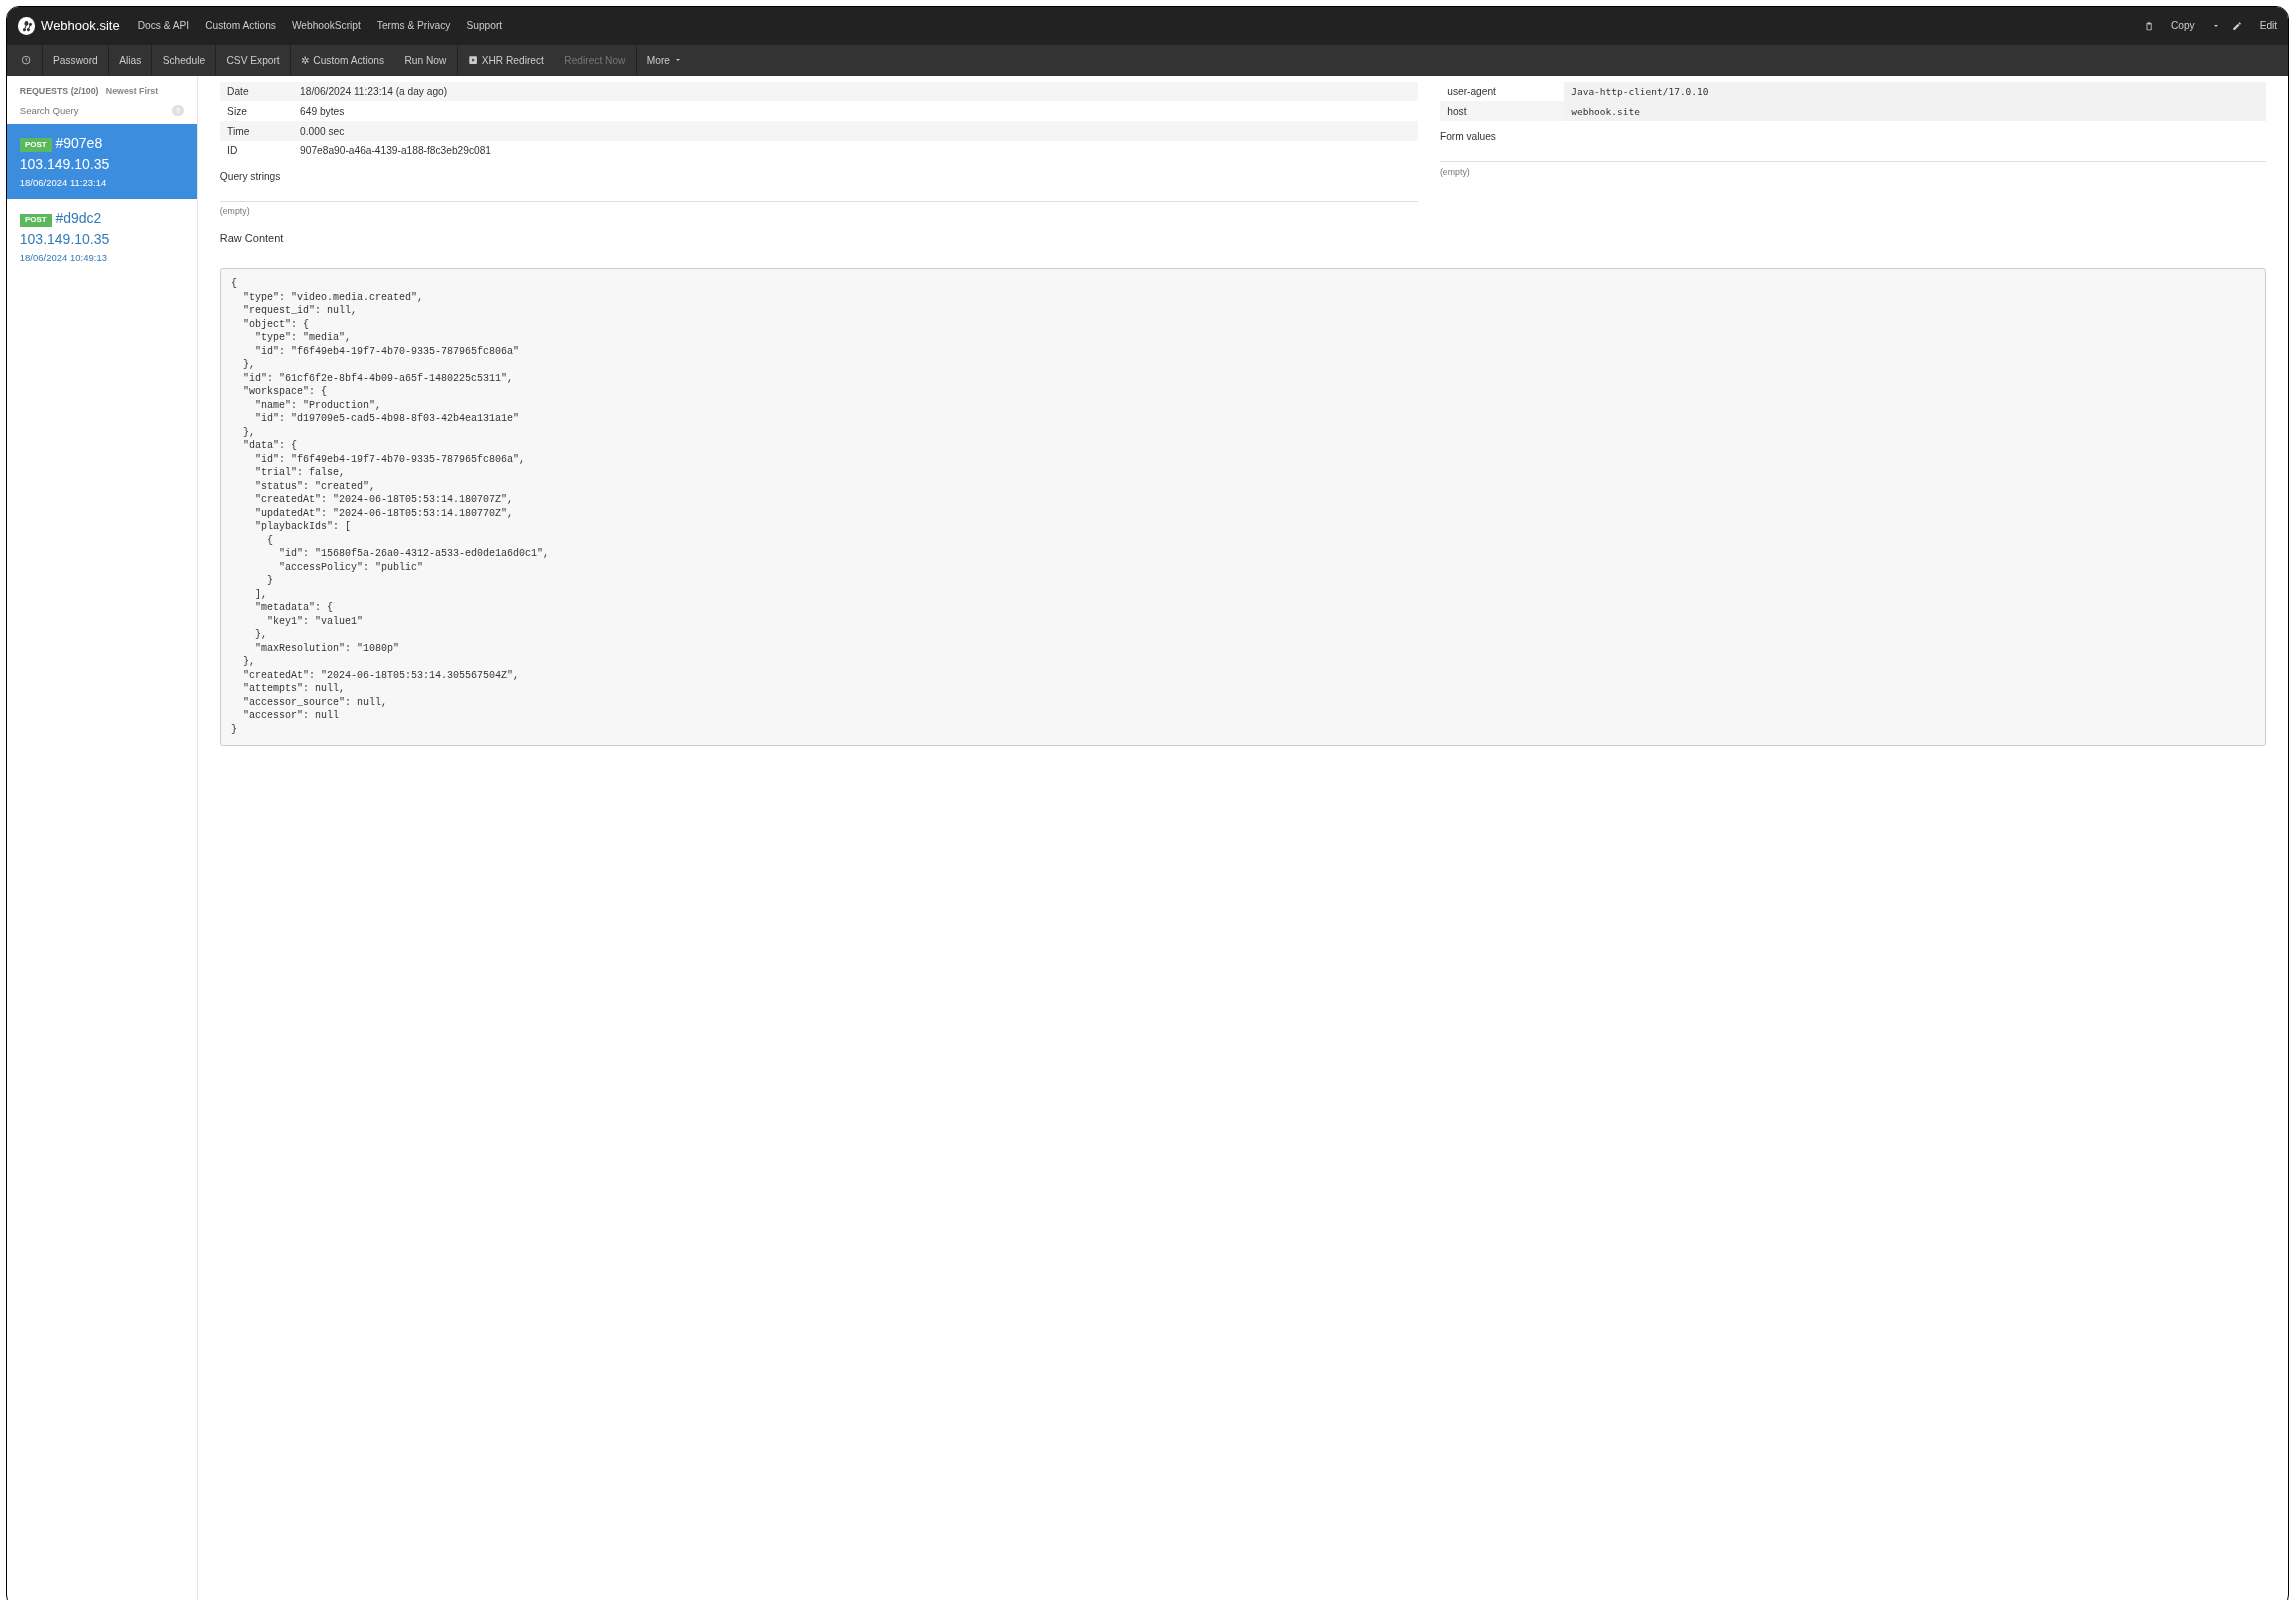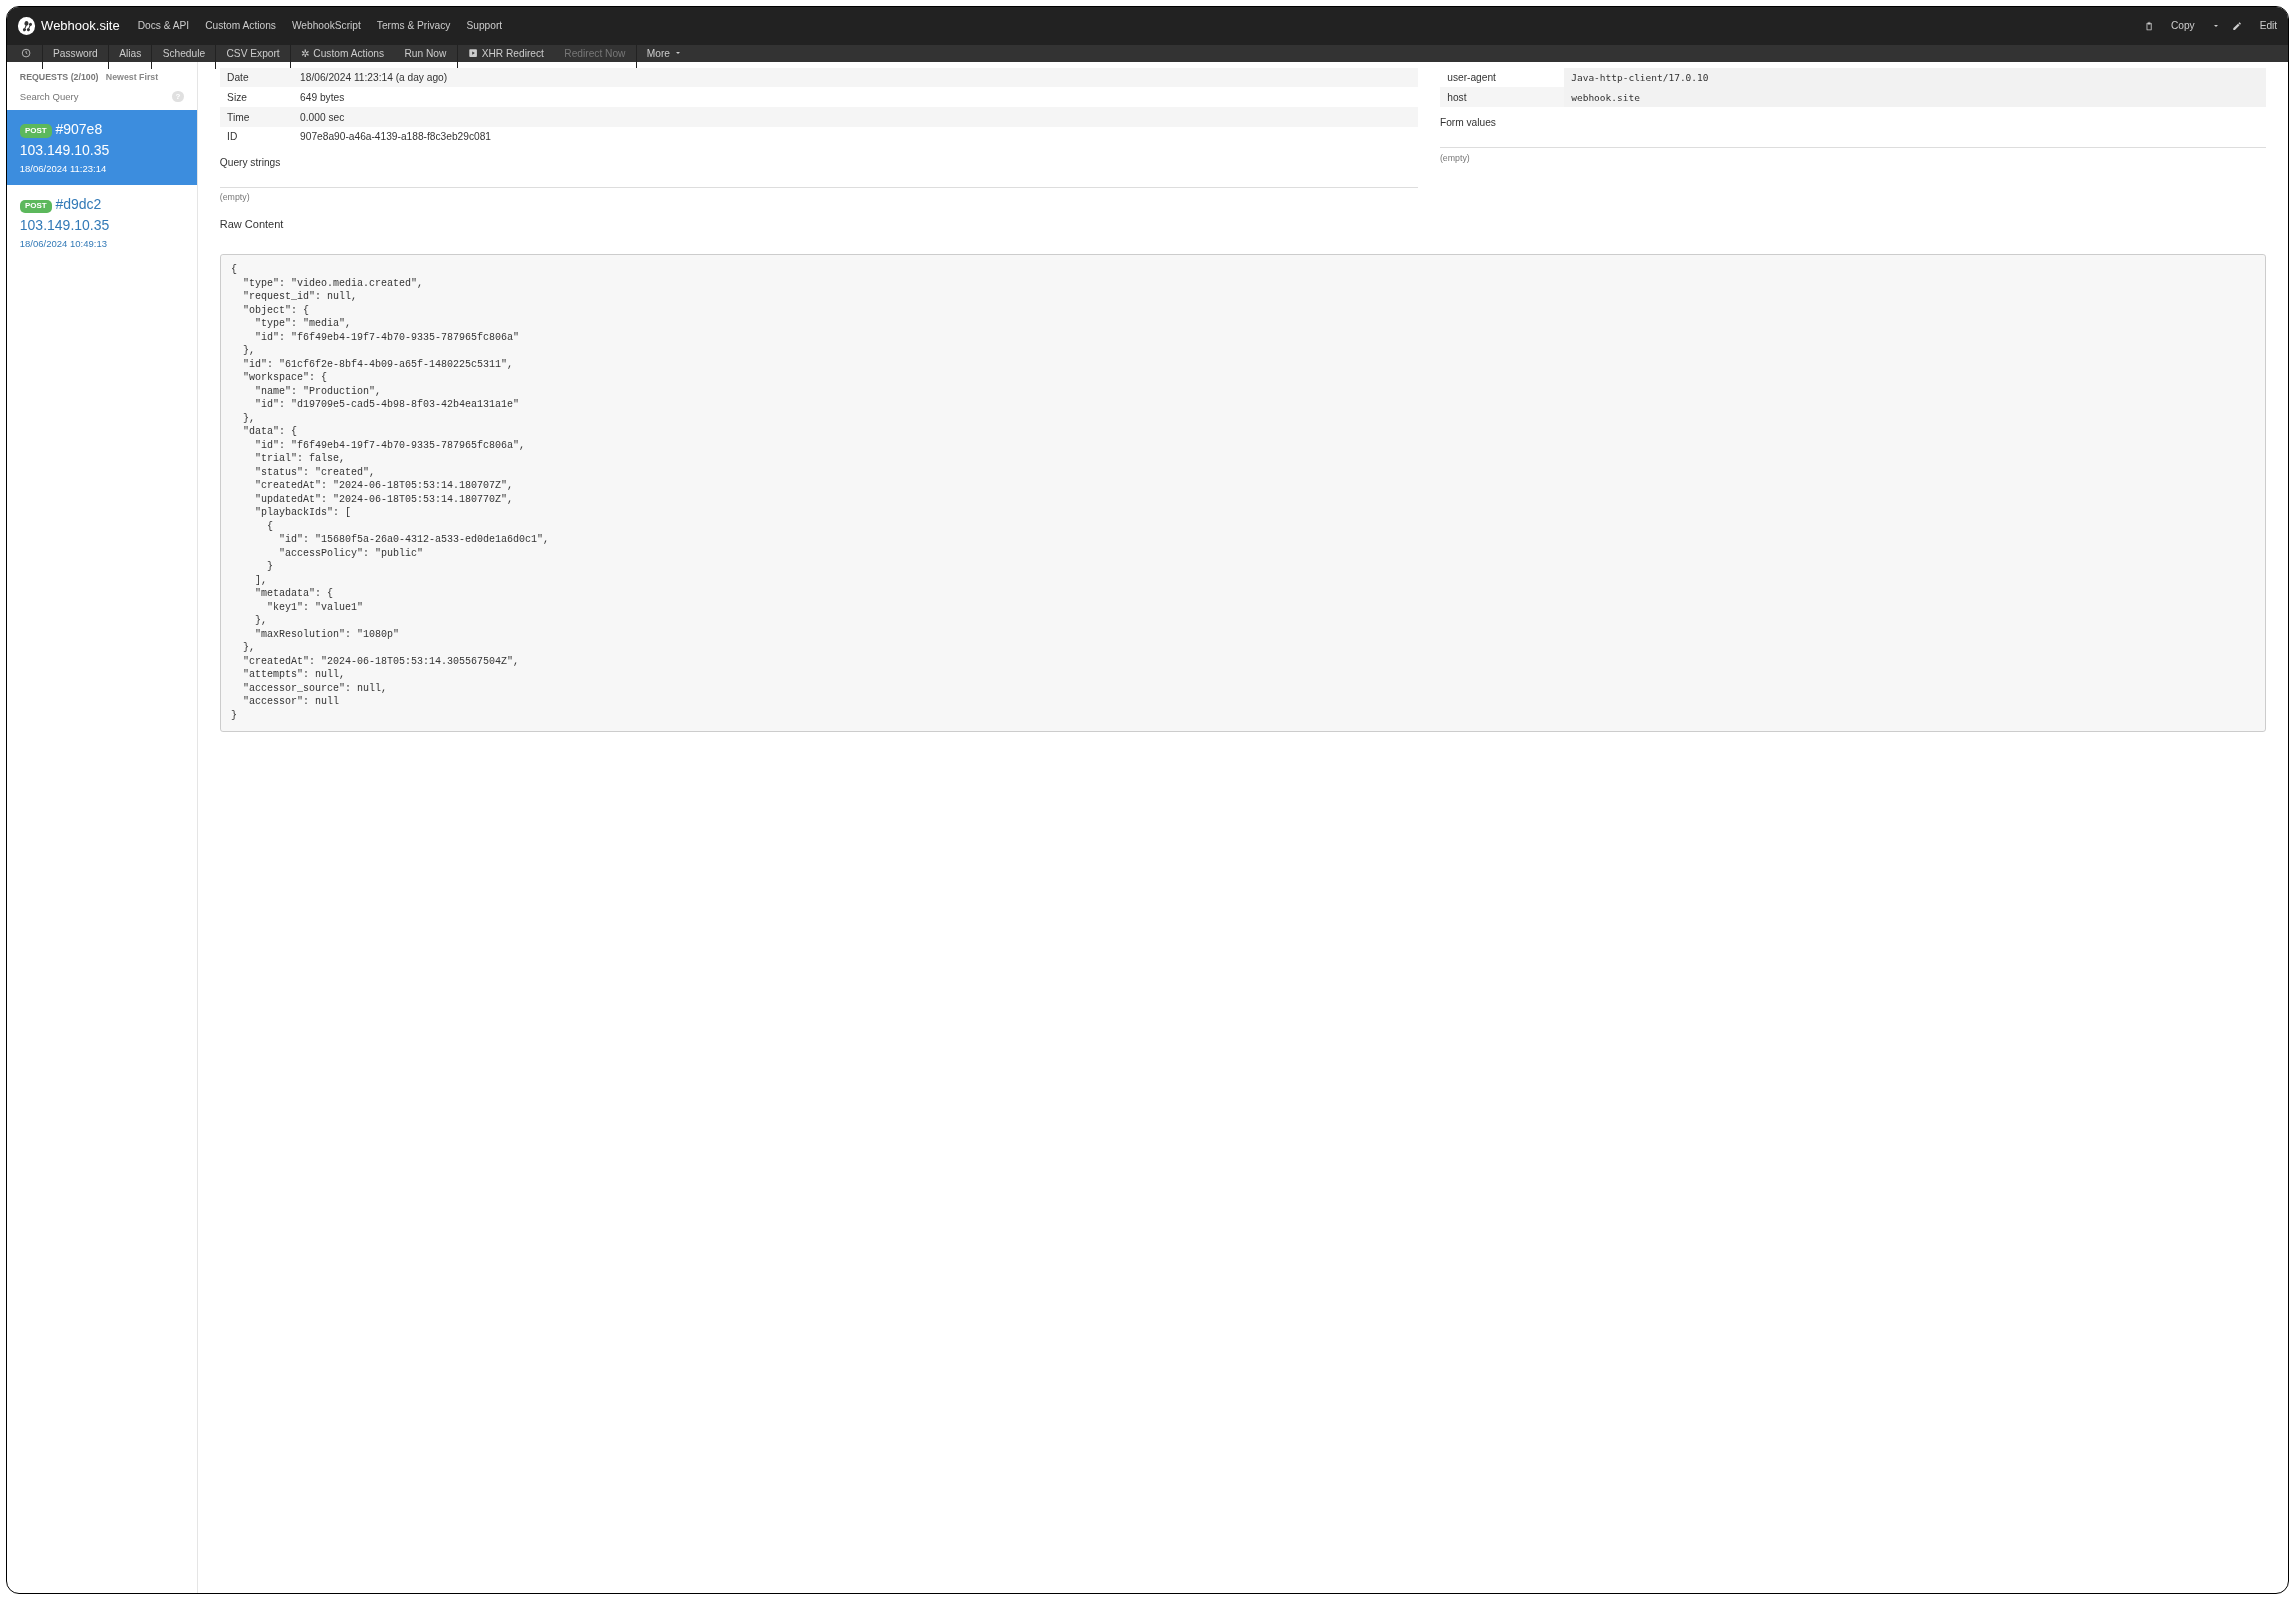--- a/index.html
+++ b/index.html
@@ -8,38 +8,38 @@
 .topnav { background: #222; color: #ccc; display: flex; align-items: center; height: 38px; padding: 0 11px; border-radius: 10.2px 10.2px 0 0; }
 .brand { display: flex; align-items: center; color: #fff; font-size: 13px; font-weight: 500; margin-right: 18px; }
 .brand-logo { width: 17.5px; height: 17.5px; border-radius: 50%; background: #fff; margin-right: 5.8px; display: flex; align-items: center; justify-content: center; }
 .brand-logo svg { width: 11.7px; height: 11.7px; }
 .topnav .nav-links { display: flex; gap: 16px; flex: 1; }
 .topnav .nav-links a { color: #ccc; text-decoration: none; font-size: 10.2px; cursor: pointer; }
 .topnav .right-actions { display: flex; gap: 14.6px; align-items: center; }
 .topnav .right-actions a { color: #ccc; text-decoration: none; font-size: 10.2px; display: flex; align-items: center; gap: 17px; cursor: pointer; }
 .caret-down { width: 0; height: 0; border-left: 2.9px solid transparent; border-right: 2.9px solid transparent; border-top: 2.9px solid #ccc; display: inline-block; margin-left: 2.2px; }
 
-.subnav { background: #333; color: #ccc; display: flex; align-items: center; height: 17px; padding: 0 11px; }
+.subnav { background: #333; color: #ccc; display: flex; align-items: center; height: 31px; padding: 0 11px; }
 .subnav .navitem { color: #ccc; padding: 0 10.2px; height: 31px; line-height: 31px; border-right: 0.7px solid #222; font-size: 10.2px; cursor: pointer; display: flex; align-items: center; gap: 3.7px; }
 .subnav .navitem:first-child { padding-left: 3.7px; }
 .subnav .navitem.noborder { border-right: none; }
 .subnav .navitem.disabled { color: #777; }
 
 .layout { display: flex; height: calc(100vh - 69px); }
 .sidebar { width: 191px; border-right: 0.7px solid #e5e5e5; overflow-y: auto; }
 .sidebar-header { padding: 10.2px 13px 7.3px; display: flex; align-items: center; gap: 7.3px; font-size: 8.8px; color: #888; }
 .sidebar-header .req-count { font-weight: bold; color: #777; }
 .sidebar-header .sort { font-weight: bold; color: #888; cursor: pointer; }
 .search-row { padding: 1.5px 13px 7.3px; display: flex; align-items: center; }
 .search-row input { flex: 1; border: none; outline: none; font-size: 9.5px; color: #888; background: transparent; }
 .search-row .help-icon { width: 11.7px; height: 11.7px; border-radius: 50%; background: #e0e0e0; color: #fff; font-size: 8px; display: flex; align-items: center; justify-content: center; font-weight: bold; }
 
 .request-item { padding: 8.8px 13px; cursor: pointer; line-height: 1.5; }
 .request-item.active { background: #3c8dde; color: #fff; }
-.request-item .badge { display: inline-block; background: #5cb85c; color: #fff; font-size: 8px; font-weight: bold; padding: 0.7px 5.1px; border-radius: 5px; margin-right: 3.7px; vertical-align: middle; }
+.request-item .badge { display: inline-block; background: #5cb85c; color: #fff; font-size: 8px; font-weight: bold; padding: 0.7px 5.1px; border-radius: 0; margin-right: 3.7px; vertical-align: middle; }
 .request-item .title { font-size: 14px; }
 .request-item.active .title { color: #fff; }
 .request-item:not(.active) .title { color: #337ab7; text-align: right; }
 .request-item .ts { font-size: 9.5px; margin-top: 1.5px; }
 .request-item:not(.active) .ts { color: #337ab7; }
 
 .main { flex: 1; overflow-y: auto; padding: 0; }
 .details-grid { display: flex; padding: 5.8px 22px 0; gap: 22px; }
 .details-left { flex: 1.45; }
 .details-right { flex: 1; }

